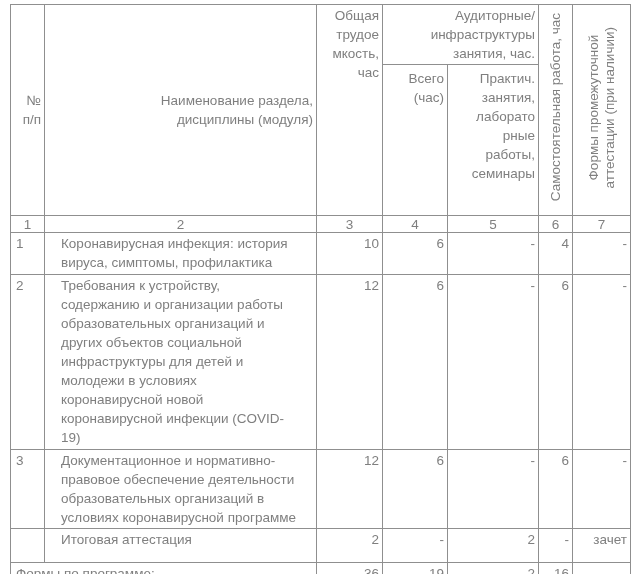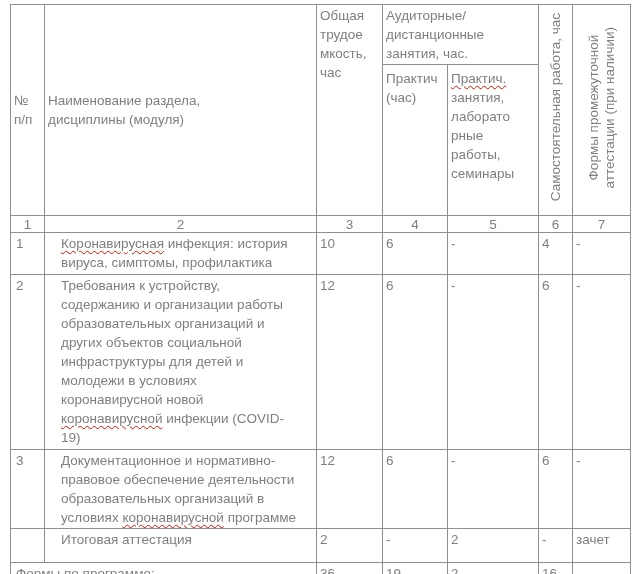--- a/index.html
+++ b/index.html
@@ -1,29 +1,29 @@
 <!DOCTYPE html>
 <html><head>
 <meta charset="utf-8">
 <style>
   html,body{margin:0;padding:0;background:#fff;}
   body{width:632px;height:574px;font-family:"Liberation Sans",sans-serif;color:#7f7f7f;}
   table{border-collapse:collapse;table-layout:fixed;width:620px;margin:4px 0 0 10px;}
   td{border:1px solid #8f8f8f;font-size:13.5px;line-height:19px;padding:1px 3px;overflow:hidden;}
   .pre{white-space:pre-line;}
-  .center{text-align:left;}
+  .center{text-align:right;}
   .left{text-align:left;}
   .top{vertical-align:top;}
   .mid{vertical-align:middle;}
   .name{padding-left:16px;}
   .numcol{padding-left:5px;}
   .numrow td{line-height:15px;padding:0;text-align:center;vertical-align:middle;}
   .vcell{text-align:center;vertical-align:middle;padding:2px 0;}
   .vert{display:inline-block;writing-mode:vertical-rl;transform:rotate(180deg);white-space:pre-line;line-height:16px;}
-  .sq{text-decoration:underline;text-decoration-style:wavy;text-decoration-color:#dd1100;text-decoration-thickness:1px;text-underline-offset:2px;}
+  .sq{text-decoration-style:wavy;text-decoration-color:#dd1100;text-decoration-thickness:1px;text-underline-offset:2px;}
   .totalrow td{vertical-align:middle;}
 </style>
 </head>
 <body>
 
 <table>
   <colgroup>
     <col style="width:34px">
       <col style="width:272px">
       <col style="width:66px">
@@ -37,29 +37,29 @@
       <tr style="height:58px">
     <td rowspan="2" class="center mid pre">№
 п/п</td>
     <td rowspan="2" class="center mid pre">Наименование раздела,
 дисциплины (модуля)</td>
     <td rowspan="2" class="center top pre">Общая
 трудое
 мкость,
 час</td>
     <td colspan="2" class="center top pre">Аудиторные/
-дистанционные
+инфраструктуры
 занятия, час.</td>
     <td rowspan="2" class="vcell"><div class="vert">Самостоятельная работа, час</div></td>
     <td rowspan="2" class="vcell"><div class="vert">Формы промежуточной
 аттестации (при наличии)</div></td>
   </tr>
 
   <tr style="height:151px">
-    <td class="center top pre" style="padding-top:4px">Практич
+    <td class="center top pre" style="padding-top:4px">Всего
 (час)</td>
     <td class="center top pre" style="padding-top:4px"><span class="sq">Практич.</span><span>
 занятия,
 лаборато
 рные
 работы,
 семинары</span></td>
   </tr>
 
   <tr class="numrow" style="height:17px">

